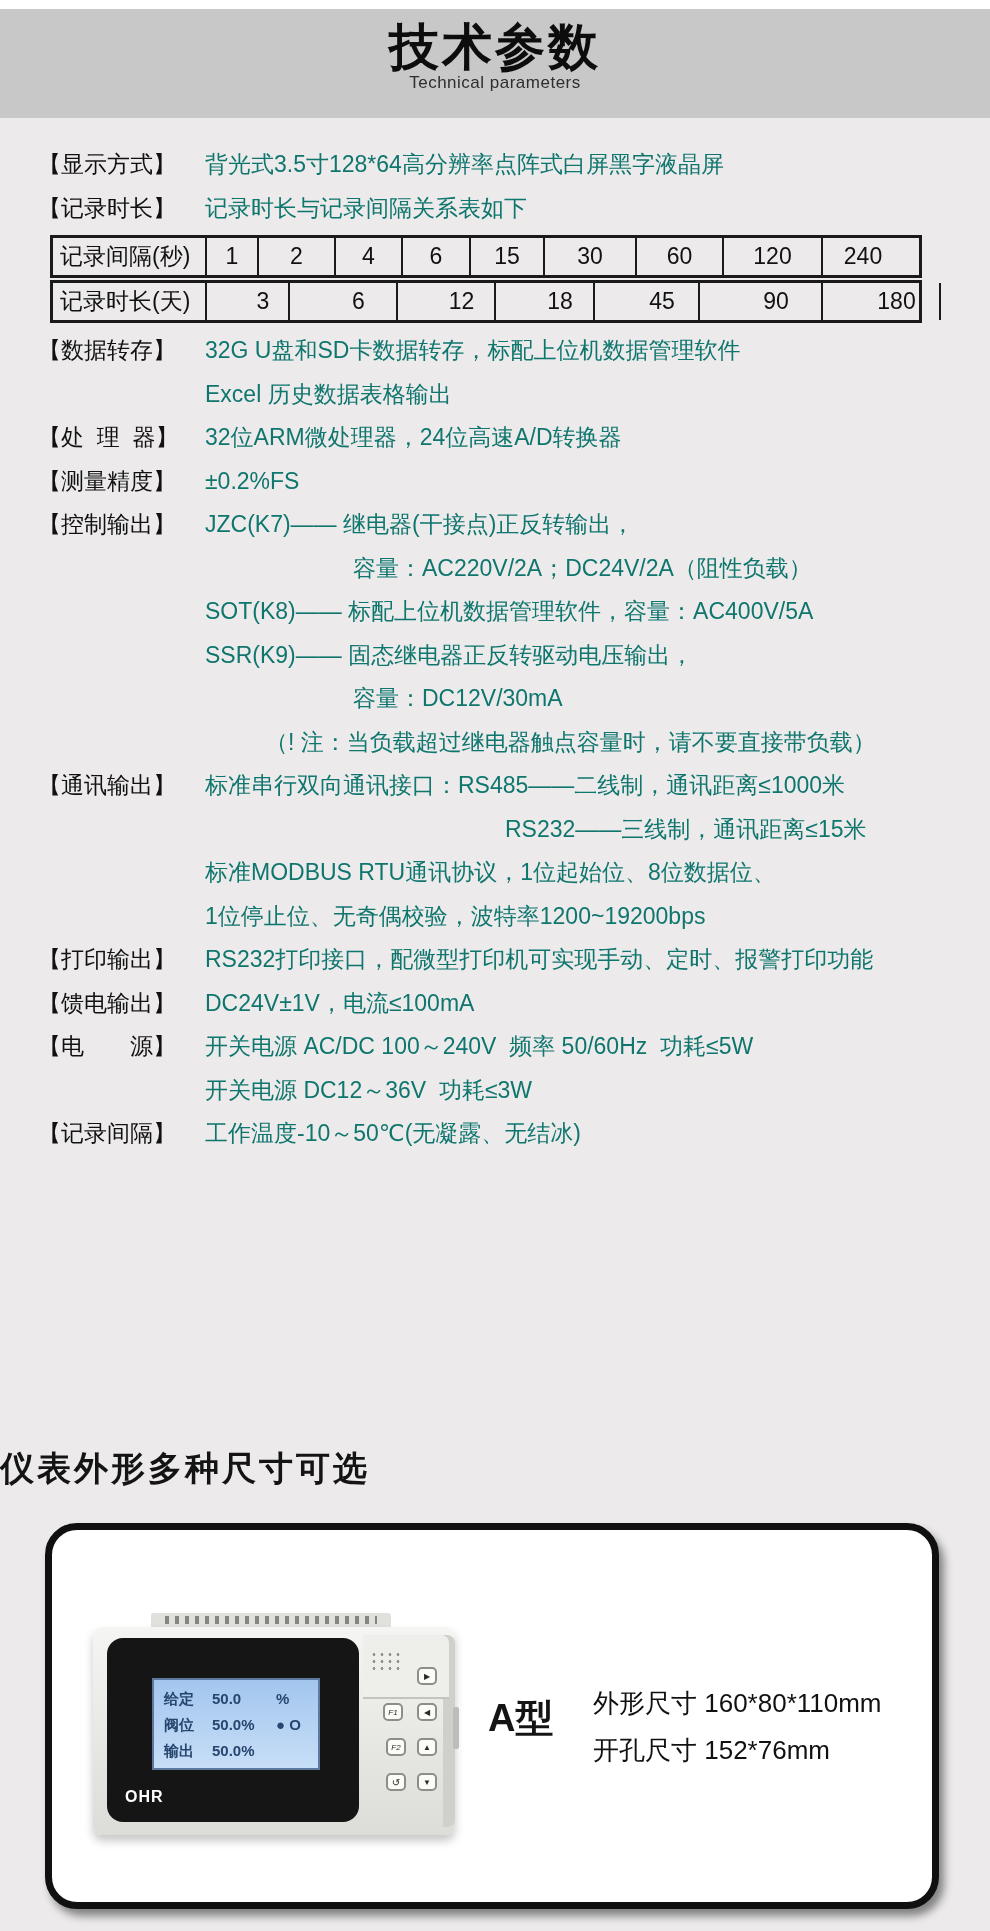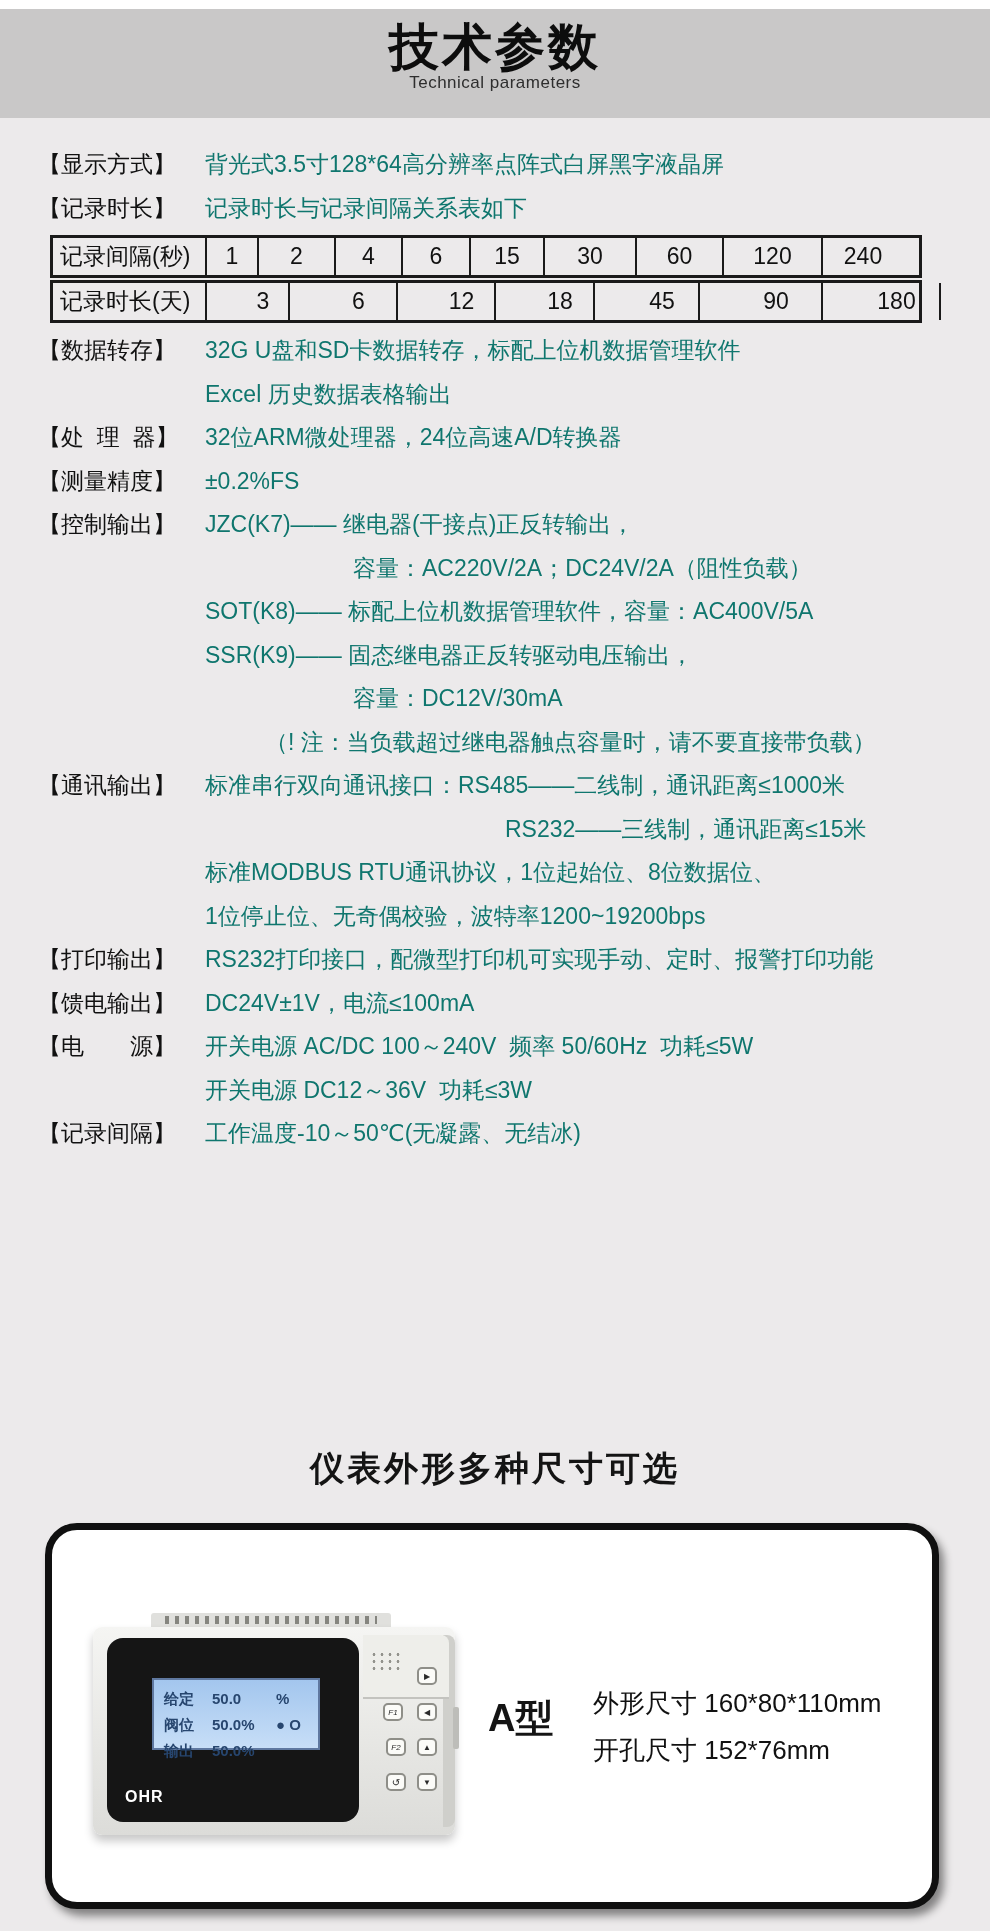--- a/index.html
+++ b/index.html
@@ -25,39 +25,39 @@
   
   .record-table{margin:5px 0 6px 12px;width:872px;}
   .rt-row{display:grid;grid-template-columns:154px 52px 77px 67px 68px 74px 92px 87px 99px 80px;
           border:3px solid #1a1a1a;background:transparent;}
   .rt-row + .rt-row{margin-top:2px;gap:31px;}
   .rt-cell{border-right:2px solid #1a1a1a;height:37px;display:flex;align-items:center;justify-content:center;
            font-size:23px;white-space:pre;color:#111;text-align:center;}
   .rt-cell:last-child{border-right:none;}
   .rt-head{justify-content:flex-start;padding-left:7px;}
   
-  .outline-title{position:absolute;top:1444px;left:0;width:100%;text-align:center;
+  .outline-title{position:absolute;top:1444px;left:0;width:100%;
                  font-size:34px;font-weight:bold;letter-spacing:3px;line-height:48px;white-space:pre;}
   .outline-box{position:absolute;top:1523px;left:45px;width:880px;height:372px;background:#ffffff;
                border:7px solid #101010;border-radius:32px;box-shadow:5px 7px 8px rgba(0,0,0,0.45);}
   .box-model{position:absolute;left:436px;top:167px;font-size:38px;font-weight:bold;line-height:42px;white-space:pre;}
   .box-dims{position:absolute;left:541px;top:150px;}
   .dim-line{font-size:26px;line-height:47px;white-space:pre;color:#111;}
   
   .device{position:absolute;left:41px;top:83px;width:362px;height:222px;}
   .dev-top{position:absolute;top:0;left:58px;width:240px;height:16px;background:#e0e0dd;border-radius:3px 3px 0 0;}
   .dev-pins{margin:3px 14px 0 14px;height:8px;
             background:repeating-linear-gradient(90deg,#85857f 0 4px,transparent 4px 10px);}
   .dev-body{position:absolute;top:14px;left:0;width:362px;height:208px;
             background:linear-gradient(180deg,#f5f5f3,#e7e7e4 55%,#dcdcd9);
             border-radius:9px;box-shadow:0 6px 10px rgba(0,0,0,0.22);}
   .dev-side{position:absolute;top:8px;right:0;width:12px;height:192px;background:#cfcfcb;border-radius:0 8px 8px 0;}
   .dev-clip{position:absolute;right:-4px;top:80px;width:6px;height:42px;background:#bdbdb9;border-radius:2px;}
   .dev-panel{position:absolute;left:14px;top:11px;width:252px;height:184px;background:#151515;border-radius:16px;}
-  .dev-lcd{position:absolute;left:45px;top:40px;width:168px;height:72px;
+  .dev-lcd{position:absolute;left:45px;top:40px;width:168px;height:92px;
            background:linear-gradient(180deg,#a3c6ee,#c7def7);border:2px solid #5f7globa8;border:2px solid #5f78a0;
            padding:6px 8px 0 10px;box-sizing:border-box;}
   .lcd-row{display:flex;font-size:15px;font-weight:bold;color:#27466f;line-height:26px;white-space:pre;}
   .lcd-label{width:48px;}
   .lcd-value{width:64px;}
   .lcd-unit{flex:1;}
   .dev-logo{position:absolute;left:18px;bottom:16px;color:#ffffff;font-size:16px;font-weight:bold;
             letter-spacing:1px;white-space:pre;}
   .dev-cover{position:absolute;left:270px;top:8px;width:86px;height:62px;background:#eeeeea;
              border-bottom:2px solid #c3c3bf;border-radius:0 8px 0 0;}

